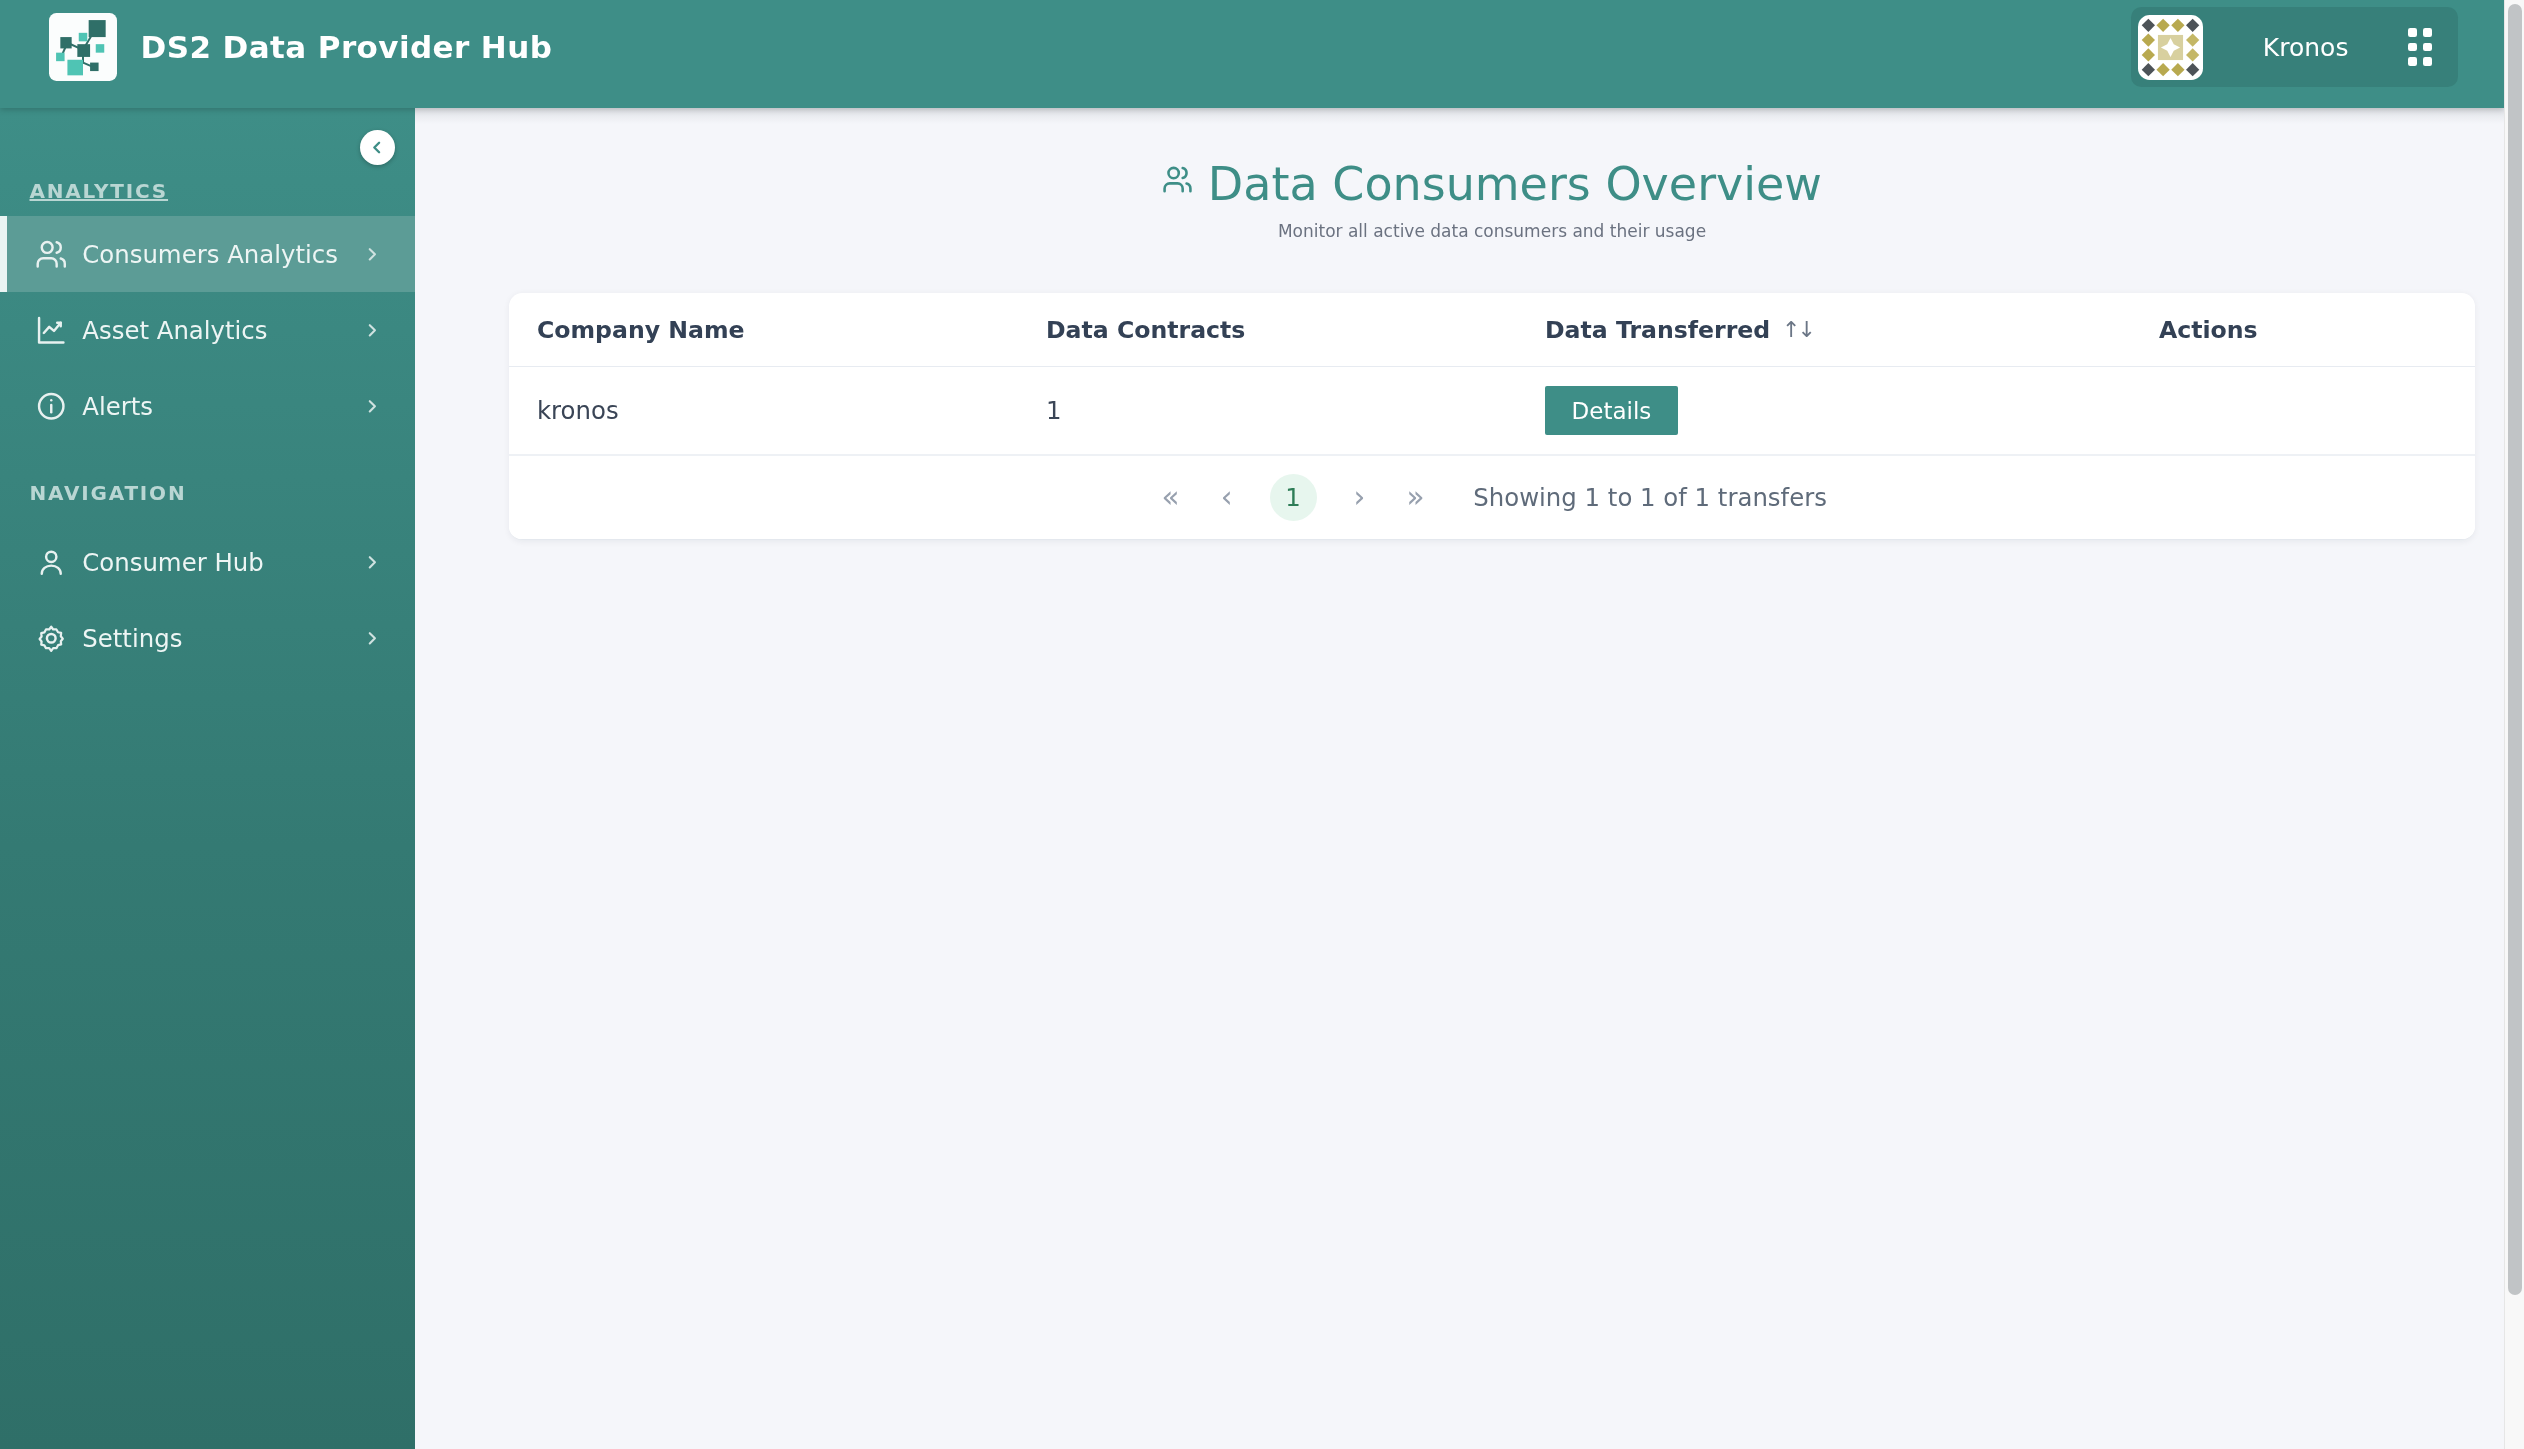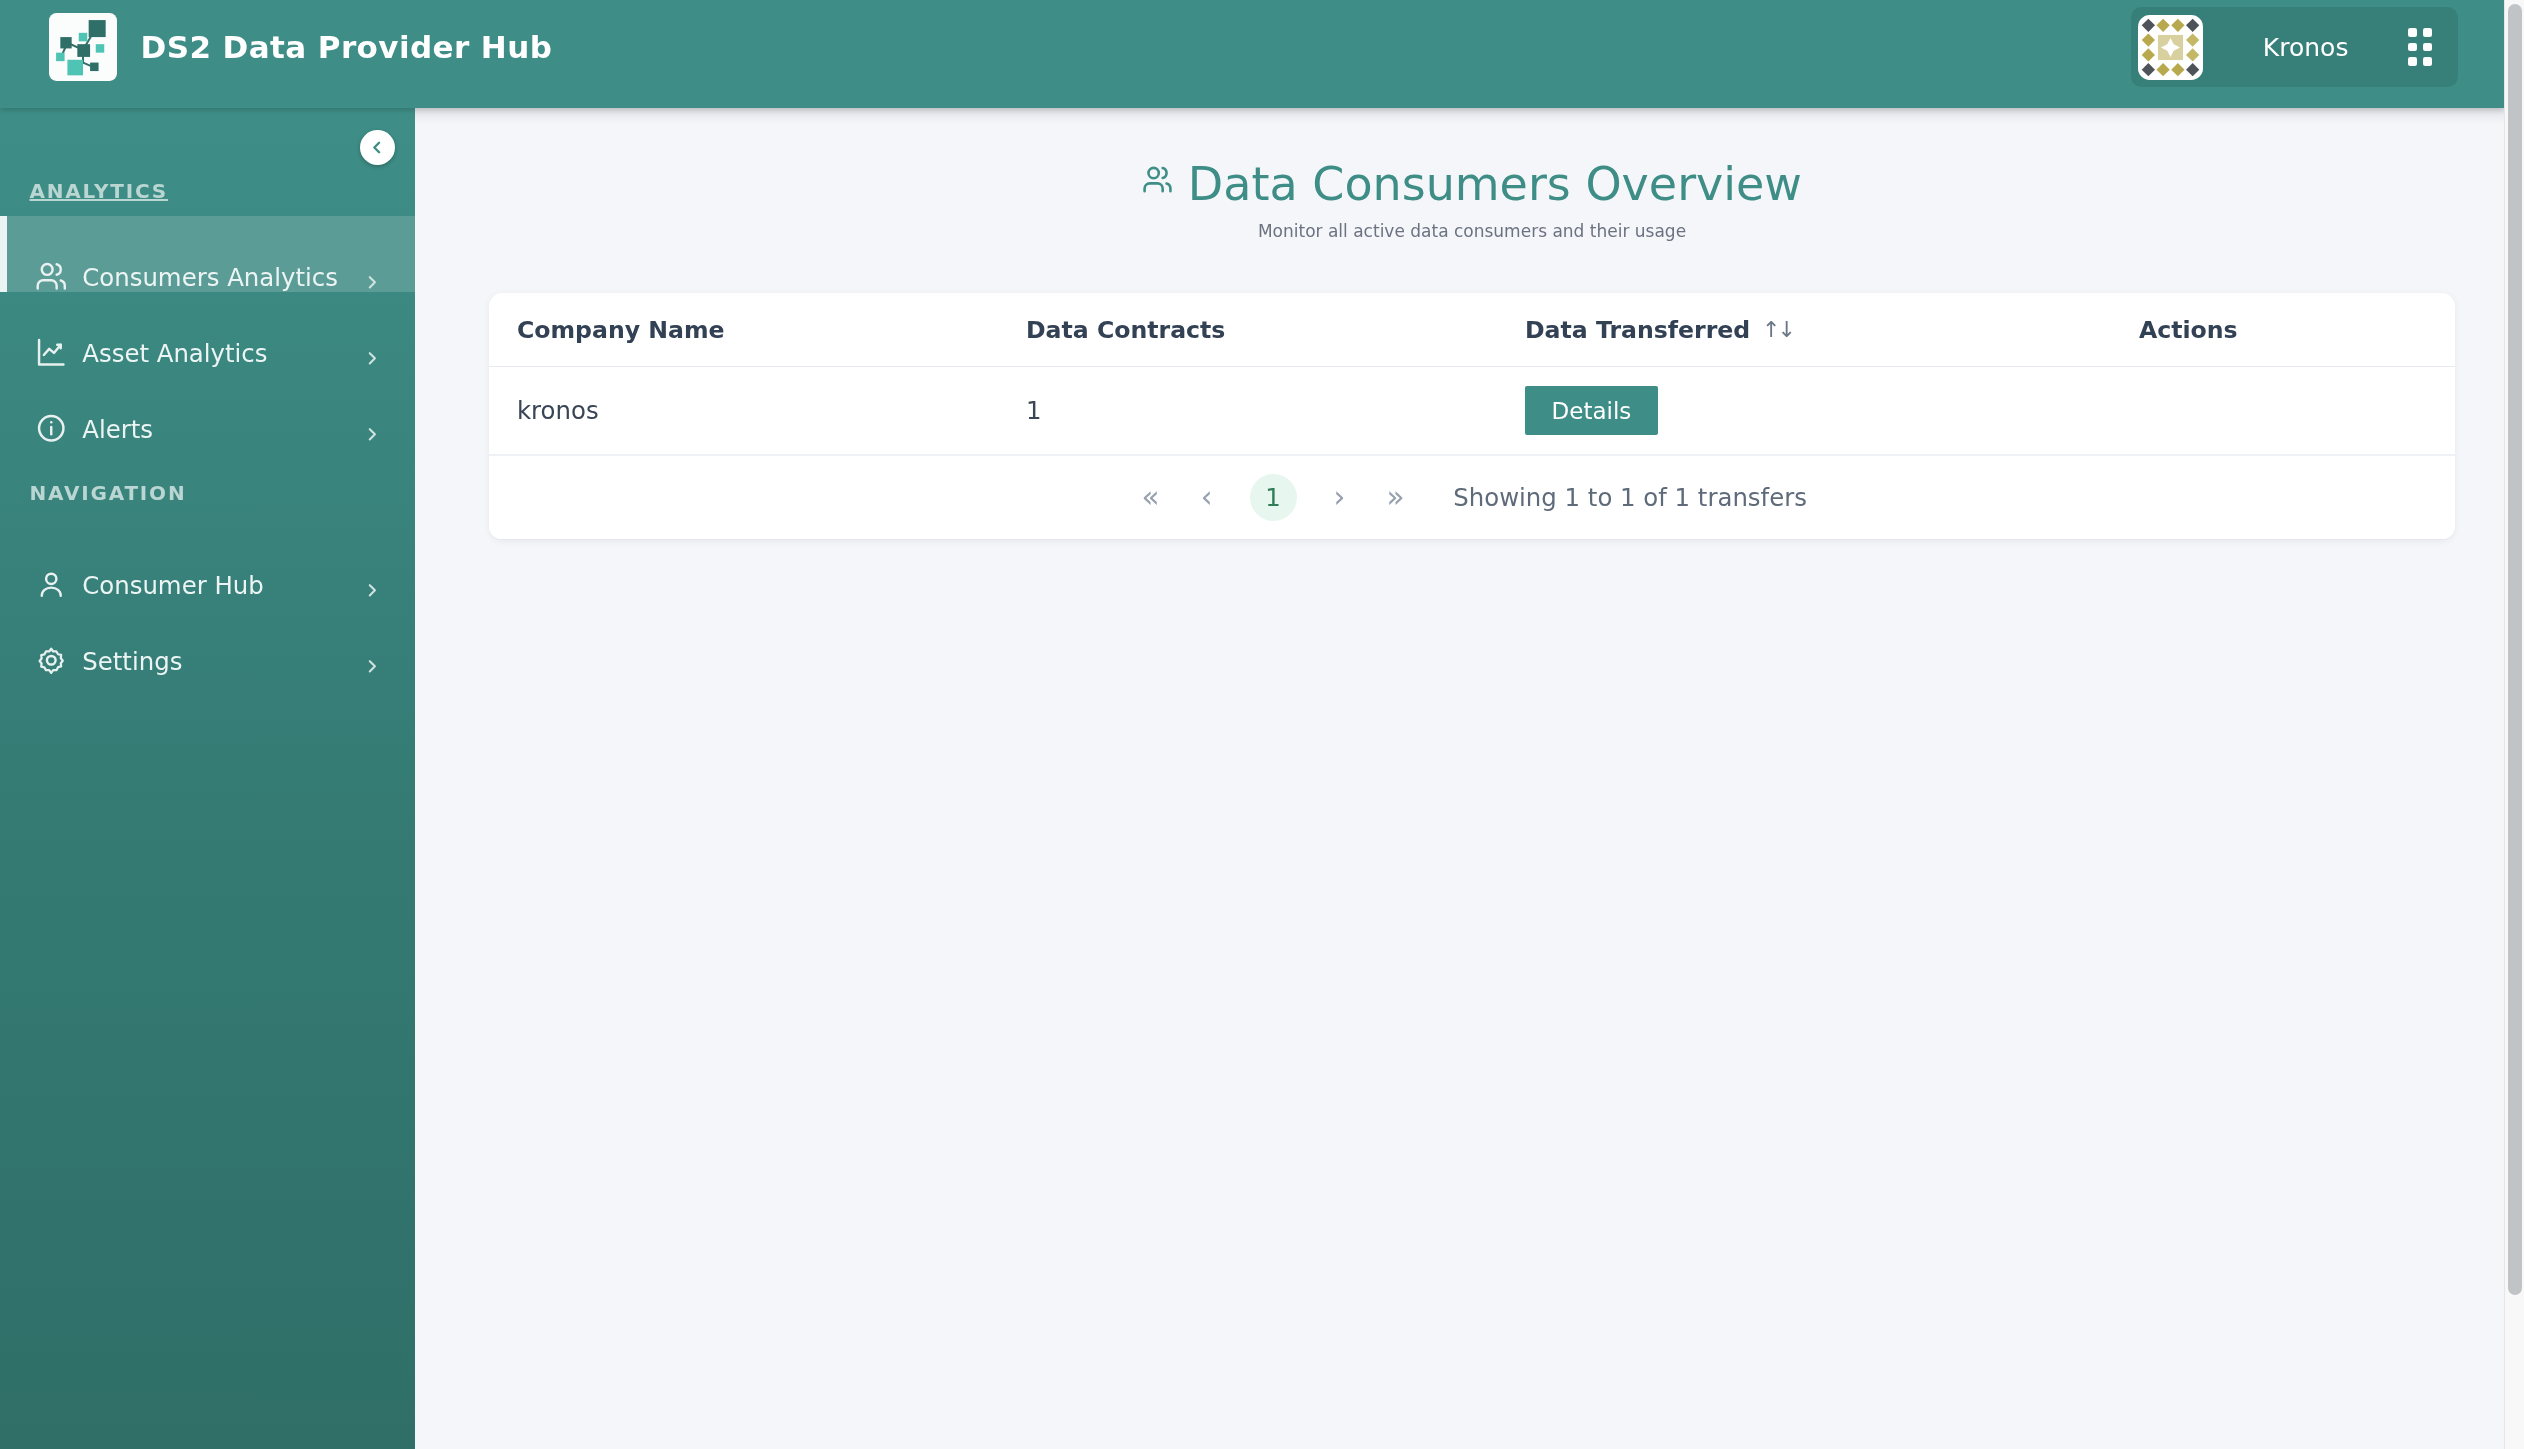--- a/index.html
+++ b/index.html
@@ -23,31 +23,31 @@
   
   .sidebar { position:absolute; top:108px; left:0; width:415px; height:1341px;
              background:linear-gradient(180deg,#3E8E87 0%, #347A73 55%, #2F6F68 100%); z-index:4; }
   .collapse-btn { position:absolute; top:22px; left:360px; width:35px; height:35px; border-radius:50%;
                   background:#FFFFFF; display:flex; align-items:center; justify-content:center;
                   box-shadow:0 1.5px 4.4px rgba(0,0,0,0.25); cursor:pointer; }
   .collapse-btn svg { width:19px; height:19px; stroke:#3E8E87; stroke-width:3; fill:none; stroke-linecap:round; stroke-linejoin:round; }
   .section-label { color:#B9D6D3; font-size:20px; font-weight:700; letter-spacing:1.8px; padding-left:29.5px; }
   .section-label.first { margin-top:71px; margin-bottom:13.3px;text-decoration:underline; }
   .section-label.second { margin-top:37px; margin-bottom:19px; }
-  .nav-item { height:76px; display:flex; align-items:flex-end; padding:0 32.5px 0 35px; cursor:pointer; color:#EDF5F4; position:relative; }
+  .nav-item { height:76px; display:flex; align-items:center; padding:0 32.5px 0 35px; cursor:pointer; color:#EDF5F4; position:relative; }
   .nav-item .item-icon { width:32.5px; height:32.5px; margin-right:14.8px; flex:none; }
   .nav-item .item-icon svg { width:32.5px; height:32.5px; stroke:#E8F1F0; stroke-width:1.8; fill:none; stroke-linecap:round; stroke-linejoin:round; }
   .nav-item .item-label { font-size:24.4px; }
   .nav-item .chev { margin-left:auto; width:20.7px; height:20.7px; flex:none; }
   .nav-item .chev svg { width:20.7px; height:20.7px; stroke:#CFE2E0; stroke-width:2.4; fill:none; stroke-linecap:round; stroke-linejoin:round; }
   .nav-item.active { background:#5C9C96; }
   .nav-item.active::before { content:""; position:absolute; left:0; top:0; bottom:0; width:7.4px; background:#EAF4F3; }
 
   
-  .main { position:absolute; top:108px; left:415px; width:2089px; height:1341px; background:#F5F6FA; }
+  .main { position:absolute; top:108px; left:415px; width:2089px; height:1341px; background:#F5F6FA;padding-left:20px; }
   .main::before { content:""; position:absolute; top:0; left:0; right:0; height:16.3px;
                   background:linear-gradient(180deg,rgba(30,50,60,0.10),rgba(30,50,60,0)); pointer-events:none; }
   .content { width:1966px; margin-left:74px; }
   .title-row { margin-top:50px; display:flex; align-items:flex-start; justify-content:center; gap:14.8px; }
   .title-icon { width:31px; height:31px; margin-top:5.9px; }
   .title-icon svg { width:31px; height:31px; stroke:#3E8E87; stroke-width:2; fill:none; stroke-linecap:round; stroke-linejoin:round; }
   .page-title { color:#3E8E87; font-size:46px; font-weight:400; line-height:1.15; }
   .page-subtitle { text-align:center; color:#6B7280; font-size:17px; margin-top:10.3px; }
 
   

